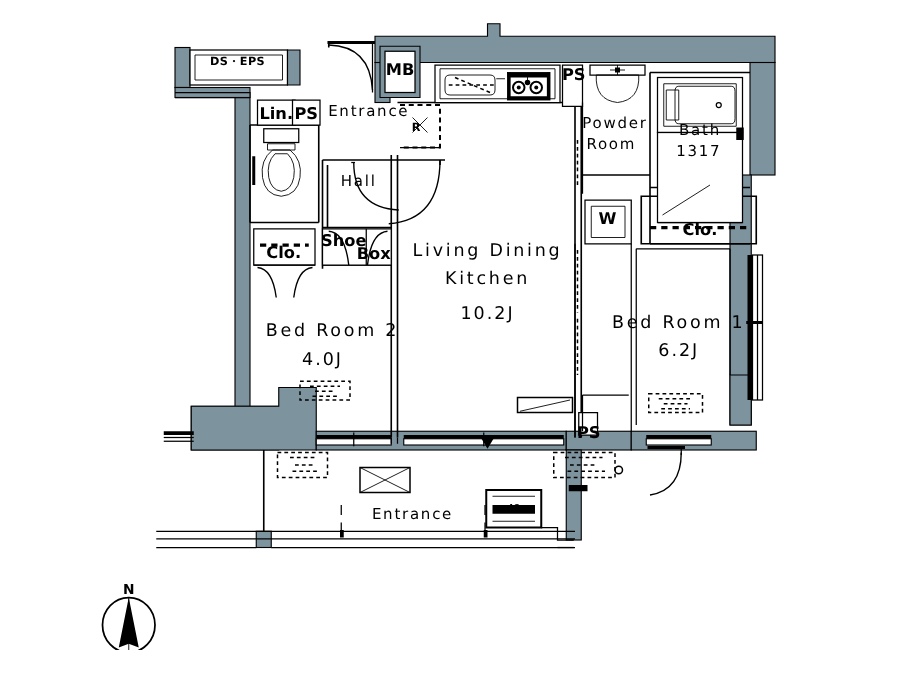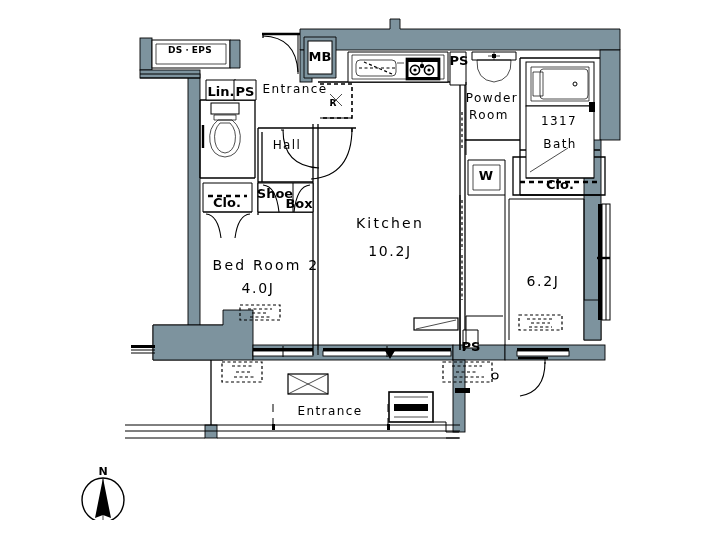--- a/index.html
+++ b/index.html
@@ -381,43 +381,45 @@
 
   <div class="lbl lbl-tiny" style="left:245px; top:85px;">PS</div>
 
   <div class="lbl lbl-mid" style="left:295px; top:83px;">Entrance</div>
 
   <div class="lbl lbl-small" style="left:333px; top:98px;">R</div>
 
   <div class="lbl lbl-mid" style="left:492px; top:92px;">Powder</div>
   <div class="lbl lbl-mid" style="left:489px; top:109px;">Room</div>
 
-  <div class="lbl lbl-mid" style="left:560px; top:98px;margin-top:40px;">Bath</div>
+  <div class="lbl lbl-mid" style="left:560px; top:98px;">Bath</div>
   <div class="lbl lbl-mid" style="left:559px; top:115px;">1317</div>
 
   <div class="lbl lbl-mid" style="left:287px; top:139px;">Hall</div>
 
   <div class="lbl lbl-tiny" style="left:486px; top:169px;">W</div>
 
   <div class="lbl lbl-tiny" style="left:560px; top:178px;">Clo.</div>
 
   <div class="lbl lbl-tiny" style="left:227px; top:196px;">Clo.</div>
 
   <div class="lbl lbl-tiny" style="left:275px; top:187px;">Shoe</div>
   <div class="lbl lbl-tiny" style="left:275px; top:197px;margin-left:24px;">Box</div>
 
   <div class="lbl lbl-tiny" style="left:471px; top:340px;">PS</div>
 
   <div class="lbl lbl-micro" style="left:411px; top:403px;">AC</div>
 
+  <div class="lbl lbl-room" style="left:390px; top:193px;">Living Dining</div>
   <div class="lbl lbl-room" style="left:390px; top:215px;">Kitchen</div>
   <div class="lbl lbl-area" style="left:390px; top:243px;">10.2J</div>
 
   <div class="lbl lbl-room" style="left:258px; top:257px;padding-left:16px;">Bed Room 2</div>
   <div class="lbl lbl-area" style="left:258px; top:280px;">4.0J</div>
 
+  <div class="lbl lbl-room" style="left:543px; top:250px;">Bed Room 1</div>
   <div class="lbl lbl-area" style="left:543px; top:273px;">6.2J</div>
 
   <div class="lbl lbl-mid" style="left:330px; top:405px;">Entrance</div>
 
   <div class="lbl lbl-compass" style="left:103px; top:466px;">N</div>
 
 </div>
 
 </body></html>

